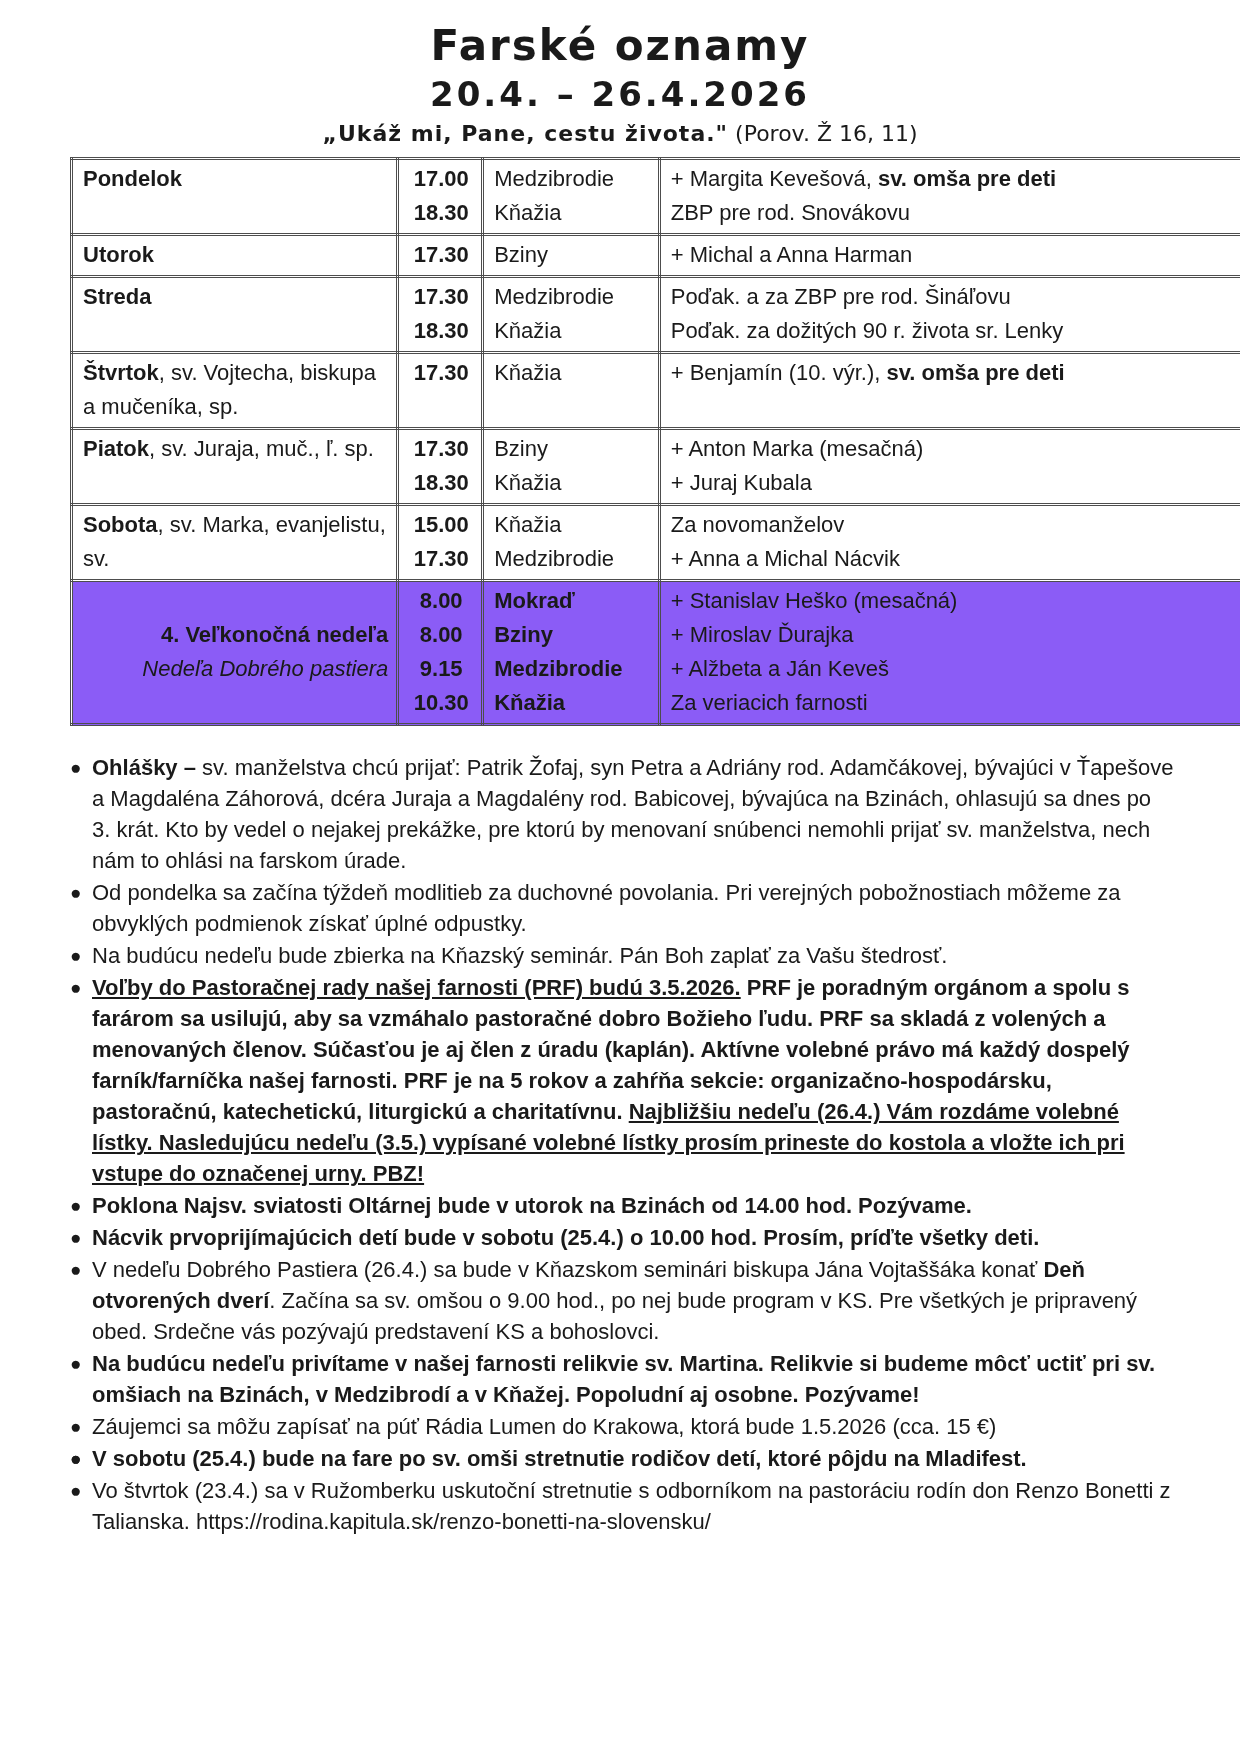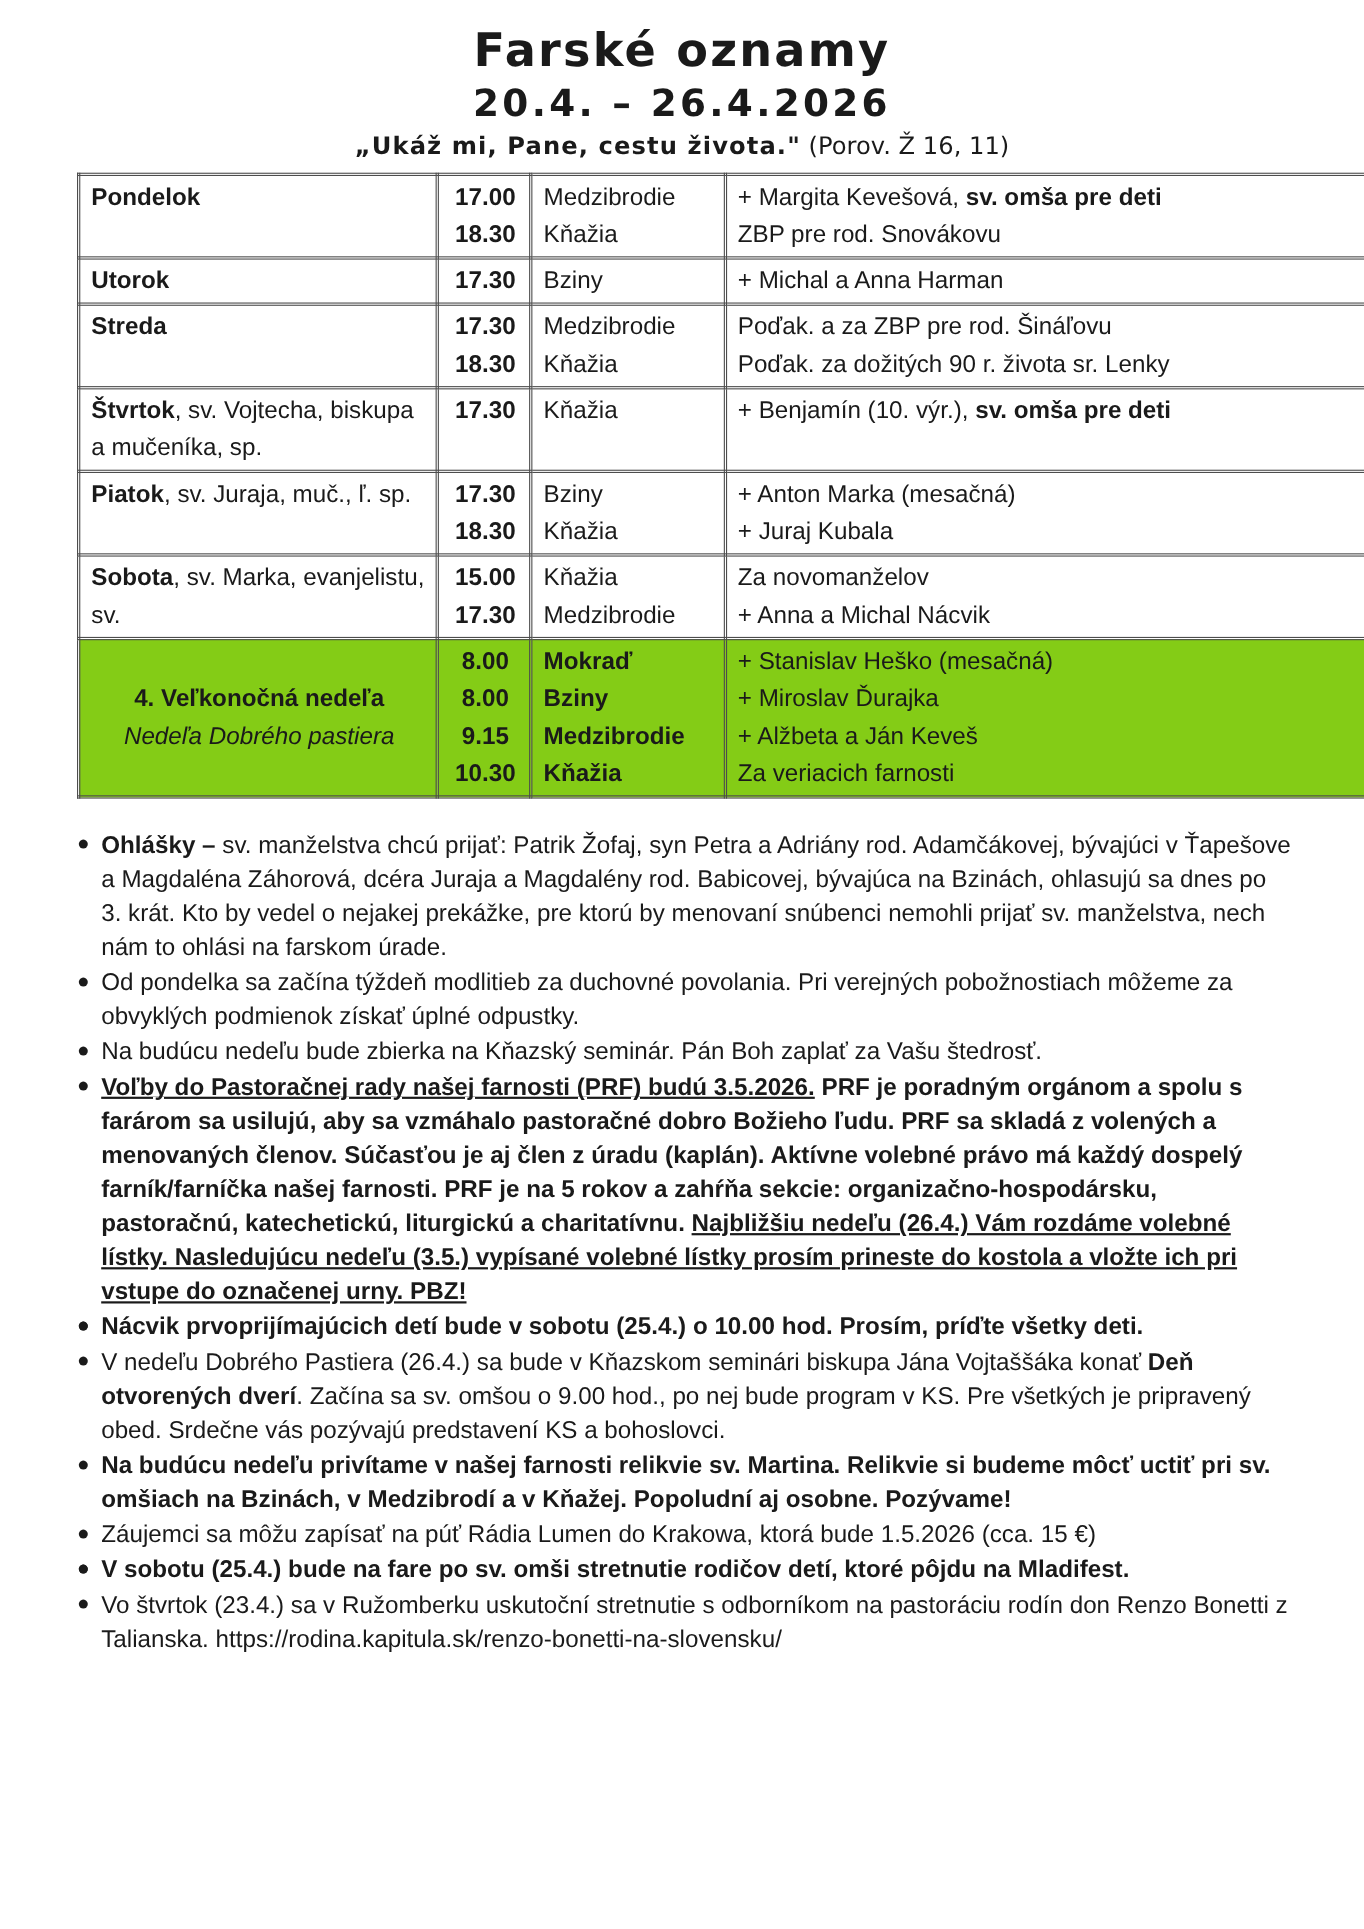--- a/index.html
+++ b/index.html
@@ -26,22 +26,22 @@
   table.sched td{
     border:3px double #4d4d4d;
     padding:2px 8px 3px 10px;
     vertical-align:top;
   }
   table.sched col.c-day{width:292px;}
   table.sched col.c-time{width:76px;}
   table.sched col.c-place{width:158px;}
   table.sched col.c-int{width:574px;}
   td.time{text-align:center;font-weight:700;white-space:nowrap;padding-left:4px;padding-right:4px;}
-  tr.shaded td{background:#84cc16;margin-top:40px;}
-  td.day.center{text-align:center;vertical-align:middle;}
+  tr.shaded td{background:#8b5cf6;margin-top:40px;}
+  td.day.center{text-align:right;vertical-align:middle;}
   .b{font-weight:700;}
   .i{font-style:italic;}
   .u{text-decoration:underline;}
 
   
   .ann{margin-top:26px;font-size:22px;line-height:31px;width:1104px;}
   .ann-item{position:relative;padding-left:22px;margin:0 0 1px 0;}
   .ann-item .dot{
     position:absolute;left:0;top:0;font-size:19px;line-height:31px;
   }
@@ -174,21 +174,21 @@
           </td>
         </tr>
       </tbody>
   </table>
 
   <div class="ann">
       <div class="ann-item"><span class="dot">●</span><span class="b">Ohlášky – </span><span>sv. manželstva chcú prijať: Patrik Žofaj, syn Petra a Adriány rod. Adamčákovej, bývajúci v Ťapešove a Magdaléna Záhorová, dcéra Juraja a Magdalény rod. Babicovej, bývajúca na Bzinách, ohlasujú sa dnes po 3. krát. Kto by vedel o nejakej prekážke, pre ktorú by menovaní snúbenci nemohli prijať sv. manželstva, nech nám to ohlási na farskom úrade.</span></div>
       <div class="ann-item"><span class="dot">●</span><span>Od pondelka sa začína týždeň modlitieb za duchovné povolania. Pri verejných pobožnostiach môžeme za obvyklých podmienok získať úplné odpustky.</span></div>
       <div class="ann-item"><span class="dot">●</span><span>Na budúcu nedeľu bude zbierka na Kňazský seminár. Pán Boh zaplať za Vašu štedrosť.</span></div>
       <div class="ann-item"><span class="dot">●</span><span class="b u">Voľby do Pastoračnej rady našej farnosti (PRF) budú 3.5.2026.</span><span class="b"> PRF je poradným orgánom a spolu s farárom sa usilujú, aby sa vzmáhalo pastoračné dobro Božieho ľudu. PRF sa skladá z volených a menovaných členov. Súčasťou je aj člen z úradu (kaplán). Aktívne volebné právo má každý dospelý farník/farníčka našej farnosti. PRF je na 5 rokov a zahŕňa sekcie: organizačno-hospodársku, pastoračnú, katechetickú, liturgickú a charitatívnu. </span><span class="b u">Najbližšiu nedeľu (26.4.) Vám rozdáme volebné lístky. Nasledujúcu nedeľu (3.5.) vypísané volebné lístky prosím prineste do kostola a vložte ich pri vstupe do označenej urny. PBZ!</span></div>
-      <div class="ann-item"><span class="dot">●</span></div>
+      <div class="ann-item"><span class="dot">●</span><span class="b">Poklona Najsv. sviatosti Oltárnej bude v utorok na Bzinách od 14.00 hod. Pozývame.</span></div>
       <div class="ann-item"><span class="dot">●</span><span class="b">Nácvik prvoprijímajúcich detí bude v sobotu (25.4.) o 10.00 hod. Prosím, príďte všetky deti.</span></div>
       <div class="ann-item"><span class="dot">●</span><span>V nedeľu Dobrého Pastiera (26.4.) sa bude v Kňazskom seminári biskupa Jána Vojtaššáka konať </span><span class="b">Deň otvorených dverí</span><span>. Začína sa sv. omšou o 9.00 hod., po nej bude program v KS. Pre všetkých je pripravený obed. Srdečne vás pozývajú predstavení KS a bohoslovci.</span></div>
       <div class="ann-item"><span class="dot">●</span><span class="b">Na budúcu nedeľu privítame v našej farnosti relikvie sv. Martina. Relikvie si budeme môcť uctiť pri sv. omšiach na Bzinách, v Medzibrodí a v Kňažej. Popoludní aj osobne. Pozývame!</span></div>
       <div class="ann-item"><span class="dot">●</span><span>Záujemci sa môžu zapísať na púť Rádia Lumen do Krakowa, ktorá bude 1.5.2026 (cca. 15 €)</span></div>
       <div class="ann-item"><span class="dot">●</span></div>
       <div class="ann-item"><span class="dot">●</span><span class="b">V sobotu (25.4.) bude na fare po sv. omši stretnutie rodičov detí, ktoré pôjdu na Mladifest.</span></div>
       <div class="ann-item"><span class="dot">●</span><span>Vo štvrtok (23.4.) sa v Ružomberku uskutoční stretnutie s odborníkom na pastoráciu rodín don Renzo Bonetti z Talianska. https://rodina.kapitula.sk/renzo-bonetti-na-slovensku/</span></div>
     </div>
 
 </div>

